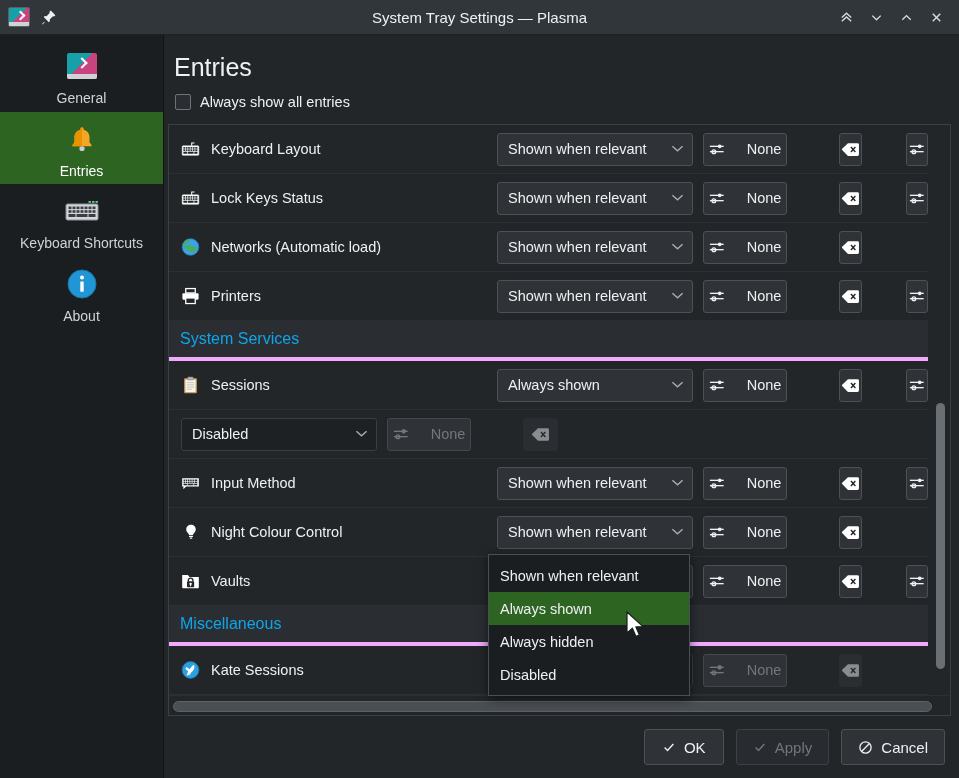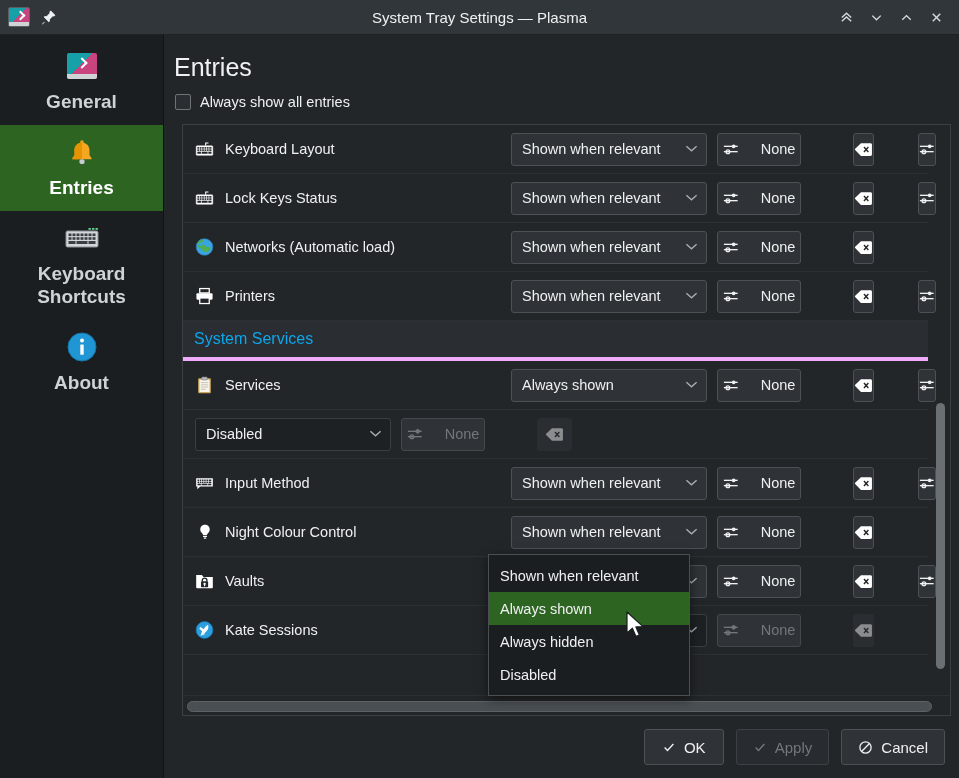--- a/index.html
+++ b/index.html
@@ -46,22 +46,22 @@
 
   
   .body { flex: 1; display: flex; min-height: 0; }
 
   
   .sidebar {
     width: 164px; flex: 0 0 164px; background: #1b1e20;
     border-right: 1px solid #101214; padding-top: 4px;
   }
   .side-item {
-    padding: 10px 6px 11px; text-align: center; cursor: pointer;
-    color: #cfd3d6; font-size: 19px; line-height: 1.25; font-weight: bold;
+    padding: 10px 6px 4px; text-align: center; cursor: pointer;
+    color: #cfd3d6; font-size: 14px; line-height: 1.25;
   }
   .side-item.active { background: #2d6422; color: #ffffff; }
   .side-ico { height: 34px; display: flex; align-items: center; justify-content: center; margin-bottom: 7px; }
 
   .ico-general {
     width: 30px; height: 26px; border-radius: 2px; position: relative; overflow: hidden;
     background: linear-gradient(135deg, #17a0a8 0%, #17a0a8 45%, #c9437f 45%, #c9437f 100%);
   }
   .ico-general::after { content: ""; position: absolute; left:0; right:0; bottom:0; height:5px; background:#cfd3d6; }
   .ico-general .chev {
@@ -71,21 +71,21 @@
 
   
   .main { flex: 1; min-width: 0; display: flex; flex-direction: column; background: #232629; }
   .page-title { color: #eff0f1; font-size: 25px; padding: 18px 0 12px 10px; }
   .chk-row { display: flex; align-items: flex-start; gap: 9px; padding: 0 0 14px 11px; cursor: pointer; }
   .chkbox { width: 16px; height: 16px; border: 1px solid #6e7376; background: #2a2e32; border-radius: 2px; }
   .chk-label { color: #eff0f1; font-size: 14.5px; }
 
   
   .list-wrap {
-    margin: 0 8px 0 18px; border: 1px solid #3b4045; background: #232629;
+    margin: 0 8px 0 4px; border: 1px solid #3b4045; background: #232629;
     flex: 1; min-height: 0; display: flex; flex-direction: column; position: relative;
   }
   .list-scroll { flex: 1; min-height: 0; position: relative; overflow: hidden; }
   .list-inner { padding-right: 22px; }
 
   .grp-header {
     background: #2a2e32; color: #0ea5e9; font-size: 16px;
     padding: 9px 0 9px 11px; border-bottom: 4px solid #f0abfc;
   }
   .row {
@@ -538,21 +538,21 @@
         <rect x="5.6" y="4.6" width="12.8" height="15.6" fill="#f7f4ec"></rect>
         <rect x="8.5" y="1.4" width="7" height="3.6" rx="1" fill="#b7b9bc" stroke="#7e8184" stroke-width="0.8"></rect>
         <g stroke="#b9b4a6" stroke-width="1">
                         <line x1="7.4" y1="8.4" x2="16.6" y2="8.4"></line>
                         <line x1="7.4" y1="11.2" x2="16.6" y2="11.2"></line>
                         <line x1="7.4" y1="14" x2="16.6" y2="14"></line>
                         <line x1="7.4" y1="16.8" x2="13.5" y2="16.8"></line>
                       </g>
                     </svg>
                   </span>
-      <span class="row-label">Services</span>
+      <span class="row-label">Sessions</span>
     </div>
     <div class="combo">
       <span class="cval">Always shown</span>
       <span class="carrow">
         <svg width="13" height="9" viewBox="0 0 14 9">
                       <polyline points="1.5,2 7,7 12.5,2" fill="none" stroke="#a9adb1" stroke-width="1.5"></polyline>
                     </svg>
       </span>
     </div>
     <div class="btn-none">
@@ -778,20 +778,21 @@
                   <svg class="sl-ico" width="16" height="14" viewBox="0 0 18 14">
     <g stroke="#eff0f1" stroke-width="1.5" fill="none">
       <line x1="1" y1="4" x2="16.5" y2="4"></line>
       <line x1="1" y1="10" x2="16.5" y2="10"></line>
     </g>
     <circle cx="12" cy="4" r="2.1" fill="#eff0f1"></circle>
     <circle cx="5.5" cy="10" r="2.1" fill="none" stroke="#eff0f1" stroke-width="1.5"></circle>
   </svg>
                 </div>
   </div>
+              <div class="grp-header">Miscellaneous</div>
               <div class="row">
     <div class="row-name">
       <span class="row-ico">
                     <svg width="20" height="20" viewBox="0 0 24 24">
                       <circle cx="12" cy="12" r="10.6" fill="#2b9fe0"></circle>
         <circle cx="12" cy="12" r="10.6" fill="none" stroke="#1a76ad" stroke-width="0.9"></circle>
         <path d="M16.5 5.5c-2 1-4 3-5.5 5.5L7 8.2l-1.6 2.1 3.6 3.3-2 5.6 2.5-1 5-4.5c2-1.9 3.1-4.3 2-8.2z" fill="#ffffff"></path>
         <path d="M9.3 16.5l2.1 2.1 1.2-2.5z" fill="#d9e8f2"></path>
                     </svg>
                   </span>

